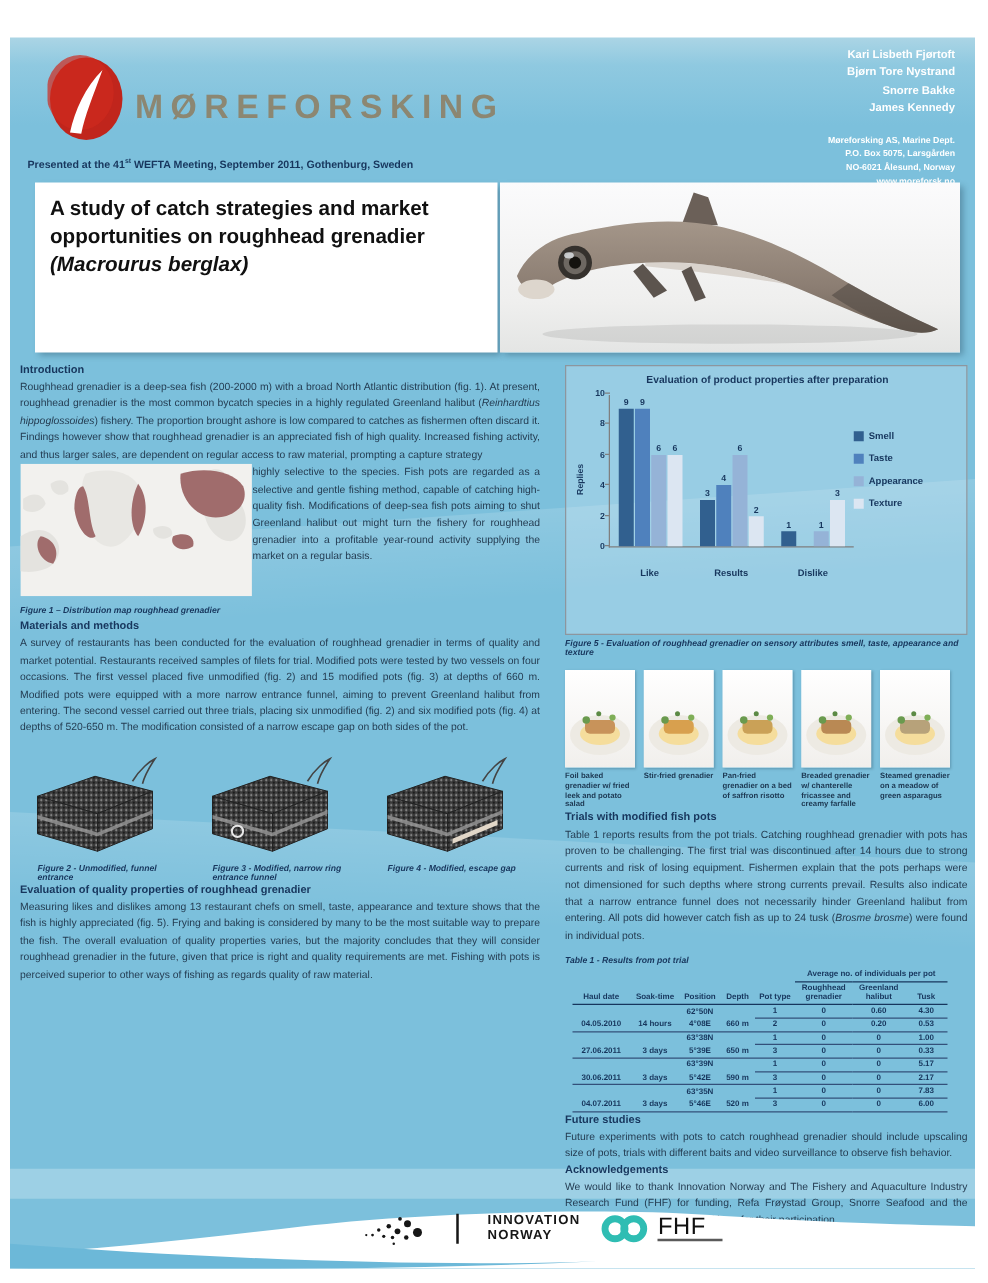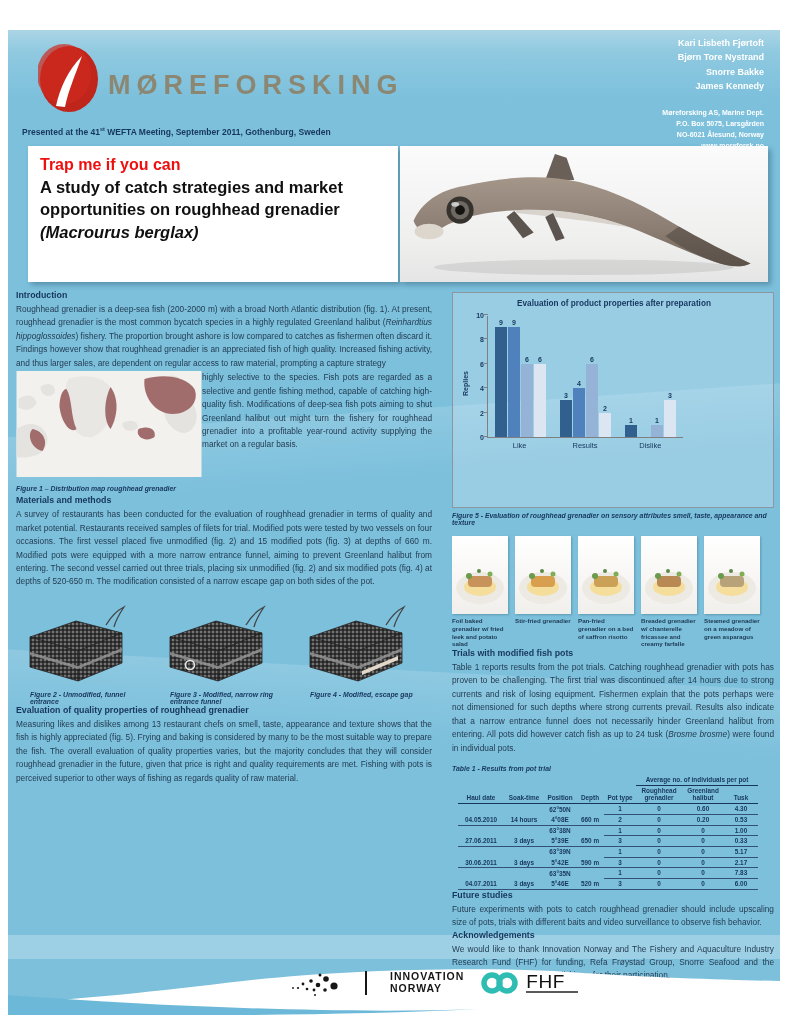--- a/index.html
+++ b/index.html
@@ -61,21 +61,21 @@
   .plotwrap { width:212px; }
   .plot { position:relative; height:122px; margin-left:16px; border-left:1.4px solid #7f7f7f; border-bottom:1.4px solid #7f7f7f;
     display:flex; align-items:flex-end; }
   .bargroup { flex:1; display:flex; align-items:flex-end; justify-content:center; }
   .barwrap { display:flex; flex-direction:column; align-items:center; margin:0 0.5px; }
   .barlabel { font-size:7px; font-weight:bold; color:#17365d; height:9px; line-height:9px; }
   .bar { width:12px; }
   .ytick { position:absolute; left:-14px; width:10px; text-align:right; font-size:7px; font-weight:bold; color:#17365d; }
   .ymark { position:absolute; left:-4px; width:4px; height:1px; background:#7f7f7f; }
   .xlabels { display:flex; margin-left:16px; }
-  .xlabels div { flex:1; text-align:center; font-size:7.5px; font-weight:normal; color:#17365d; padding-top:3px; }
+  .xlabels div { flex:1; text-align:center; font-size:7.5px; font-weight:bold; color:#17365d; padding-top:16px; }
   .legend { width:76px; padding-top:28px; }
   .leg-item { display:flex; align-items:center; margin-bottom:9px; }
   .leg-sw { width:8px; height:8px; margin-right:4px; flex:none; }
   .leg-tx { font-size:7.6px; font-weight:bold; color:#17365d; }
 
   .fig5cap { margin-top:4px; }
 
   
   .dishes { display:flex; gap:7px; margin-top:10px; }
   .dish { width:56px; }
@@ -128,21 +128,20 @@
     </div>
     <div class="affil">
       <div>Møreforsking AS, Marine Dept.</div>
       <div>P.O. Box 5075, Larsgården</div>
       <div>NO-6021 Ålesund, Norway</div>
       <div>www.moreforsk.no</div>
     </div>
     <div class="presented"><span>Presented at the 41</span><sup>st</sup><span> WEFTA Meeting, September 2011, Gothenburg, Sweden</span></div>
 
     <div class="title-box">
-      <div class="tagline">Trap me if you can</div>
       <div class="main-title"><span>A study of catch strategies and market opportunities on roughhead grenadier </span><span class="sp">(Macrourus berglax)</span></div>
     </div>
     <div class="fish-box">
       <svg width="368" height="136" viewBox="0 0 380 134">
         <defs>
           <linearGradient id="fbody" x1="0" y1="0" x2="0" y2="1">
             <stop offset="0" stop-color="#a49689"></stop>
               <stop offset="0.6" stop-color="#8b7d72"></stop>
               <stop offset="1" stop-color="#6f6358"></stop>
           </linearGradient>
@@ -311,20 +310,38 @@
                     <div class="bar" style="height: 36.6px; background: rgb(220, 230, 242);"></div>
                   </div>
                 </div>
               </div>
             <div class="xlabels" id="xlabels">
                 <div>Like</div>
                 <div>Results</div>
                 <div>Dislike</div>
               </div>
           </div>
+          <div class="legend" id="legend">
+              <div class="leg-item">
+                <div class="leg-sw" style="background: rgb(49, 96, 143);"></div>
+                <div class="leg-tx">Smell</div>
+              </div>
+              <div class="leg-item">
+                <div class="leg-sw" style="background: rgb(79, 129, 189);"></div>
+                <div class="leg-tx">Taste</div>
+              </div>
+              <div class="leg-item">
+                <div class="leg-sw" style="background: rgb(149, 179, 215);"></div>
+                <div class="leg-tx">Appearance</div>
+              </div>
+              <div class="leg-item">
+                <div class="leg-sw" style="background: rgb(220, 230, 242);"></div>
+                <div class="leg-tx">Texture</div>
+              </div>
+            </div>
         </div>
       </div>
       <div class="caption fig5cap">Figure 5 - Evaluation of roughhead grenadier on sensory attributes smell, taste, appearance and texture</div>
 
       <div class="dishes" id="dishes">
           <div class="dish">
             <div class="photo"><svg width="56" height="78" viewBox="0 0 56 78">
                 <ellipse cx="28" cy="52" rx="24" ry="16" fill="#edeae3"></ellipse>
                 <ellipse cx="28" cy="51" rx="16" ry="9" fill="#f6d98a" opacity="0.8"></ellipse>
                 <rect x="16" y="40" width="24" height="11" rx="4" fill="#c8935a"></rect>

